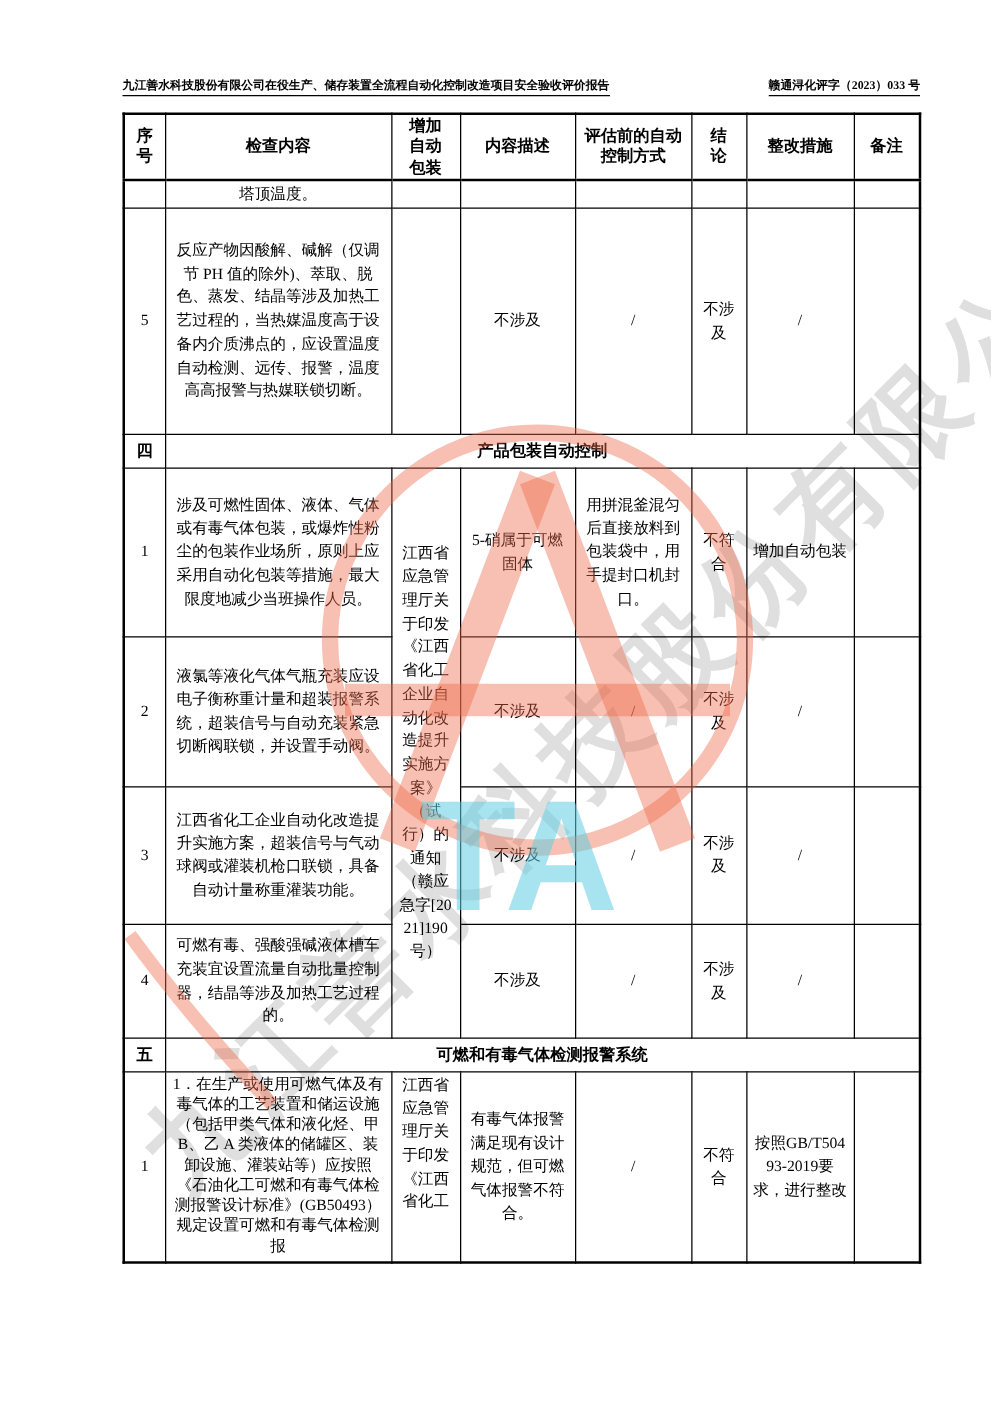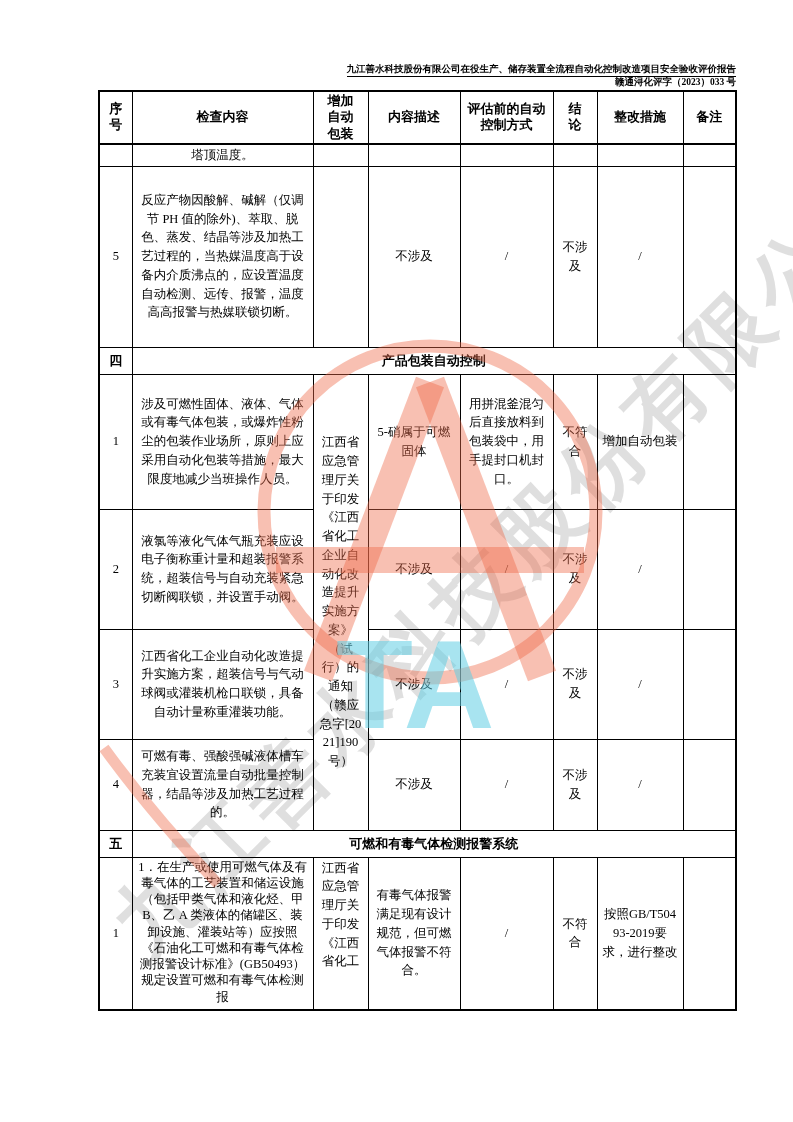--- a/index.html
+++ b/index.html
@@ -9,21 +9,21 @@
     background:#ffffff;
     margin:0 auto;
     overflow:hidden;
     font-family:"Liberation Serif", serif;
     color:#000;
   }
   
   .doc-header{
     position:absolute;left:98px;top:64px;width:638px;
     display:flex;justify-content:space-between;align-items:flex-end;
-    font-size:9.5px;font-weight:bold;line-height:1.2;flex-direction:column;
+    font-size:9.5px;font-weight:bold;line-height:1.2;
   }
   .doc-header .hl{border-bottom:1px solid #000;padding-bottom:1px;}
   
   .gray-wm{
     position:absolute;left:510px;top:558px;
     transform:translate(-50%,-50%) rotate(-45deg);
     font-size:82px;font-weight:bold;letter-spacing:8px;white-space:nowrap;
     color:rgba(150,150,150,0.30);
     z-index:1;pointer-events:none;
   }

